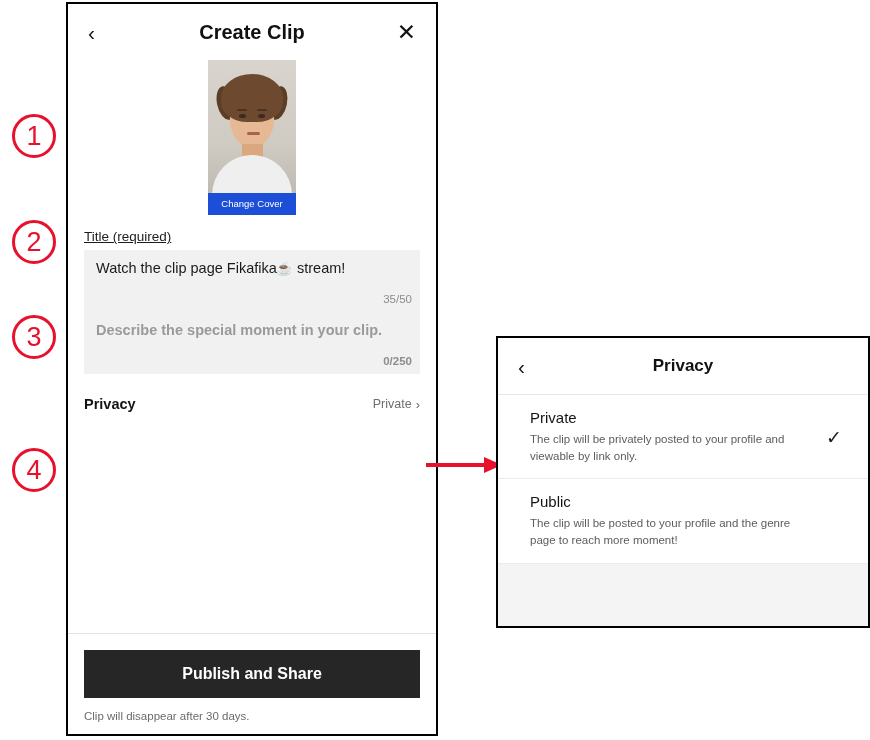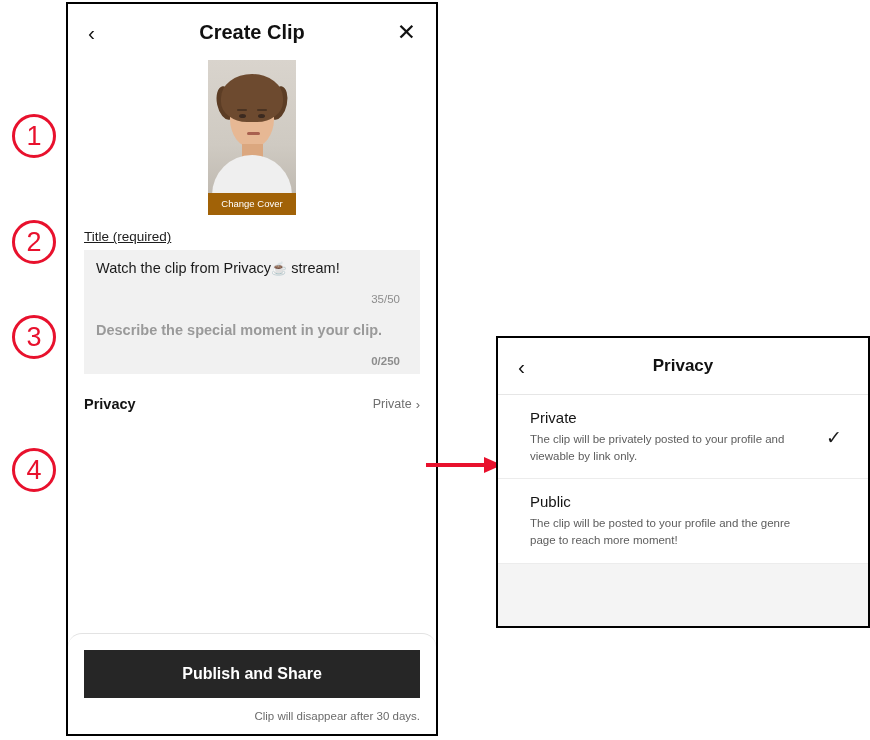--- a/index.html
+++ b/index.html
@@ -92,21 +92,21 @@
     width: 88px;
     height: 155px;
     overflow: hidden;
     background: #c9c5bf;
   }
   .change-cover {
     position: absolute;
     left: 0;
     right: 0;
     bottom: 0;
-    background: #a16207;
+    background: #1d4ed8;
     color: #ffffff;
     font-size: 9.5px;
     text-align: center;
     padding: 5px 0 6px 0;
     cursor: pointer;
   }
   
   .face-bg {
     position: absolute;
     inset: 0;
@@ -218,21 +218,21 @@
     font-size: 14.5px;
     color: #1a1a1a;
     cursor: text;
   }
   .textbox.placeholder-style {
     color: #9a9a9a;
     font-weight: bold;
   }
   .counter {
     position: absolute;
-    right: 20px;
+    right: 8px;
     bottom: 7px;
     font-size: 11.5px;
     color: #8d8d8d;
   }
   .coffee {
     display: inline-block;
     font-size: 13px;
   }
   .privacy-row {
     display: flex;
@@ -258,33 +258,32 @@
     font-size: 13px;
     color: #6f6f6f;
   }
 
   
   .phone-footer {
     flex: 0 0 auto;
     border-top: 1px solid #e3e3e3;
     padding: 16px 16px 12px 16px;
     box-sizing: border-box;
-    border-radius: 14px;
   }
   .publish-btn {
     background: #262626;
     color: #ffffff;
     font-size: 16px;
     font-weight: bold;
     text-align: center;
     padding: 15px 0;
     cursor: pointer;
   }
   .footer-note {
-    text-align: right;
+    text-align: left;
     font-size: 11.5px;
     color: #6b6b6b;
     margin-top: 12px;
   }
 
   
   #privacy-sheet {
     position: absolute;
     left: 496px;
     top: 336px;
@@ -387,21 +386,21 @@
         <div class="neck"></div>
         <div class="shirt"></div>
         <div class="change-cover">Change Cover</div>
       </div>
     </div>
 
     <div class="phone-body">
 
       <div class="field-label">Title (required)</div>
       <div class="textbox">
-        <span>Watch the clip from Privacy</span><span class="coffee">☕</span><span> stream!</span>
+        <span>Watch the clip page Fikafika</span><span class="coffee">☕</span><span> stream!</span>
         <span class="counter">35/50</span>
       </div>
 
       <div class="textbox placeholder-style">
         <span>Describe the special moment in your clip.</span>
         <span class="counter">0/250</span>
       </div>
 
       <div class="privacy-row">
         <span class="privacy-label">Privacy</span>

